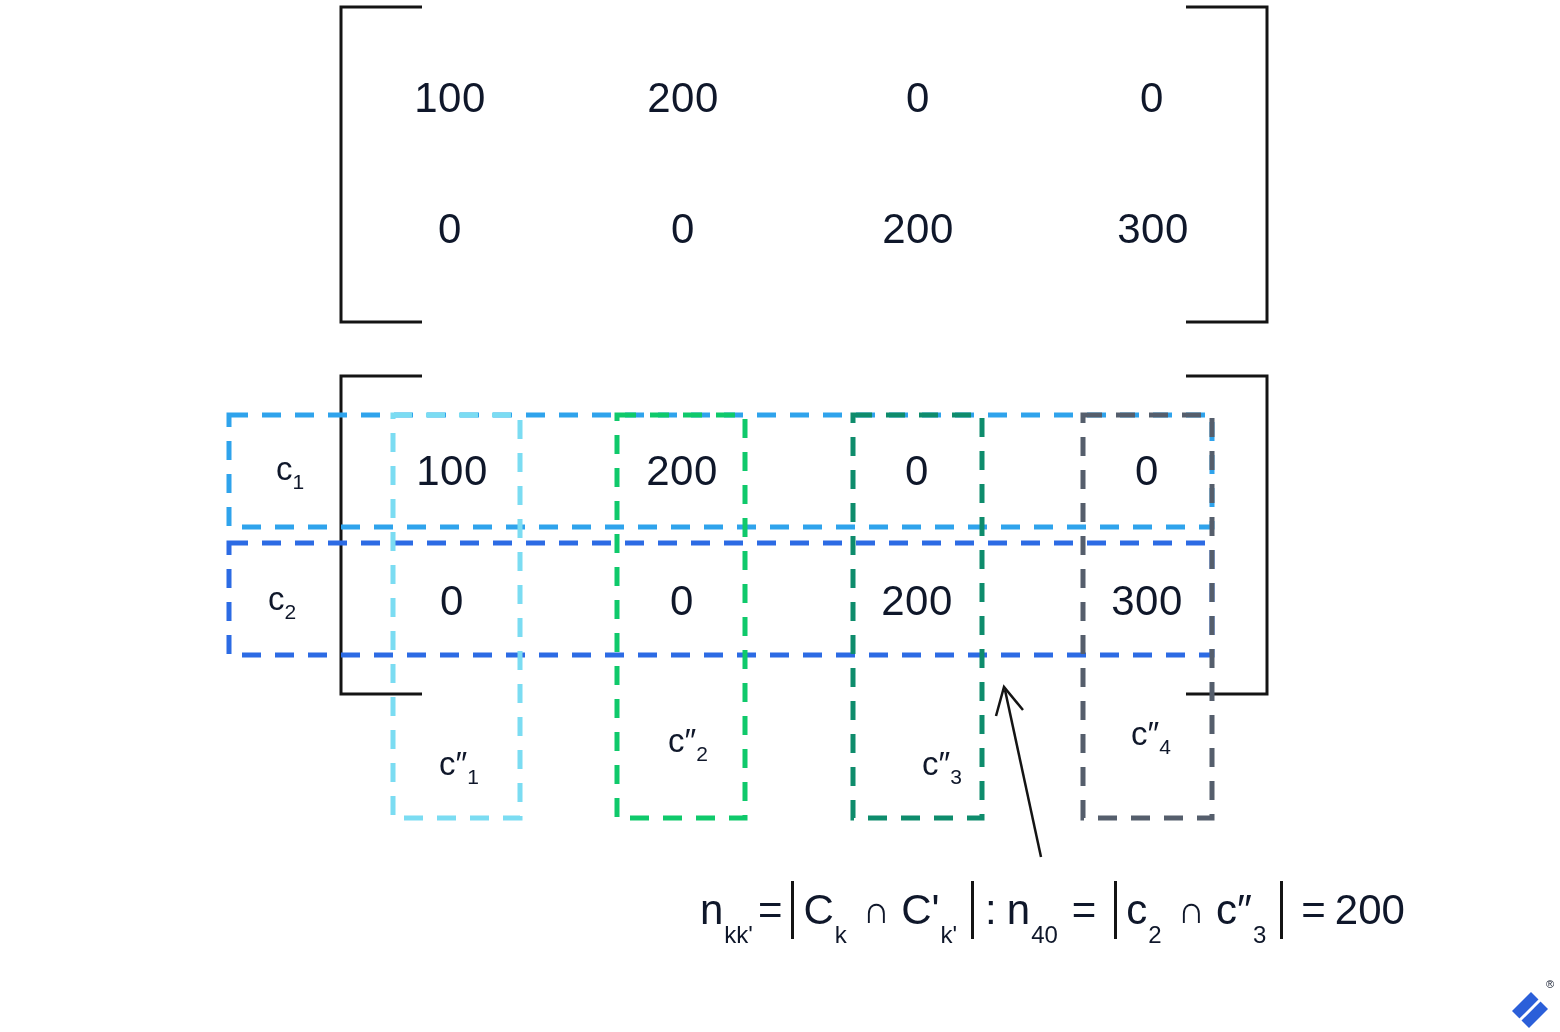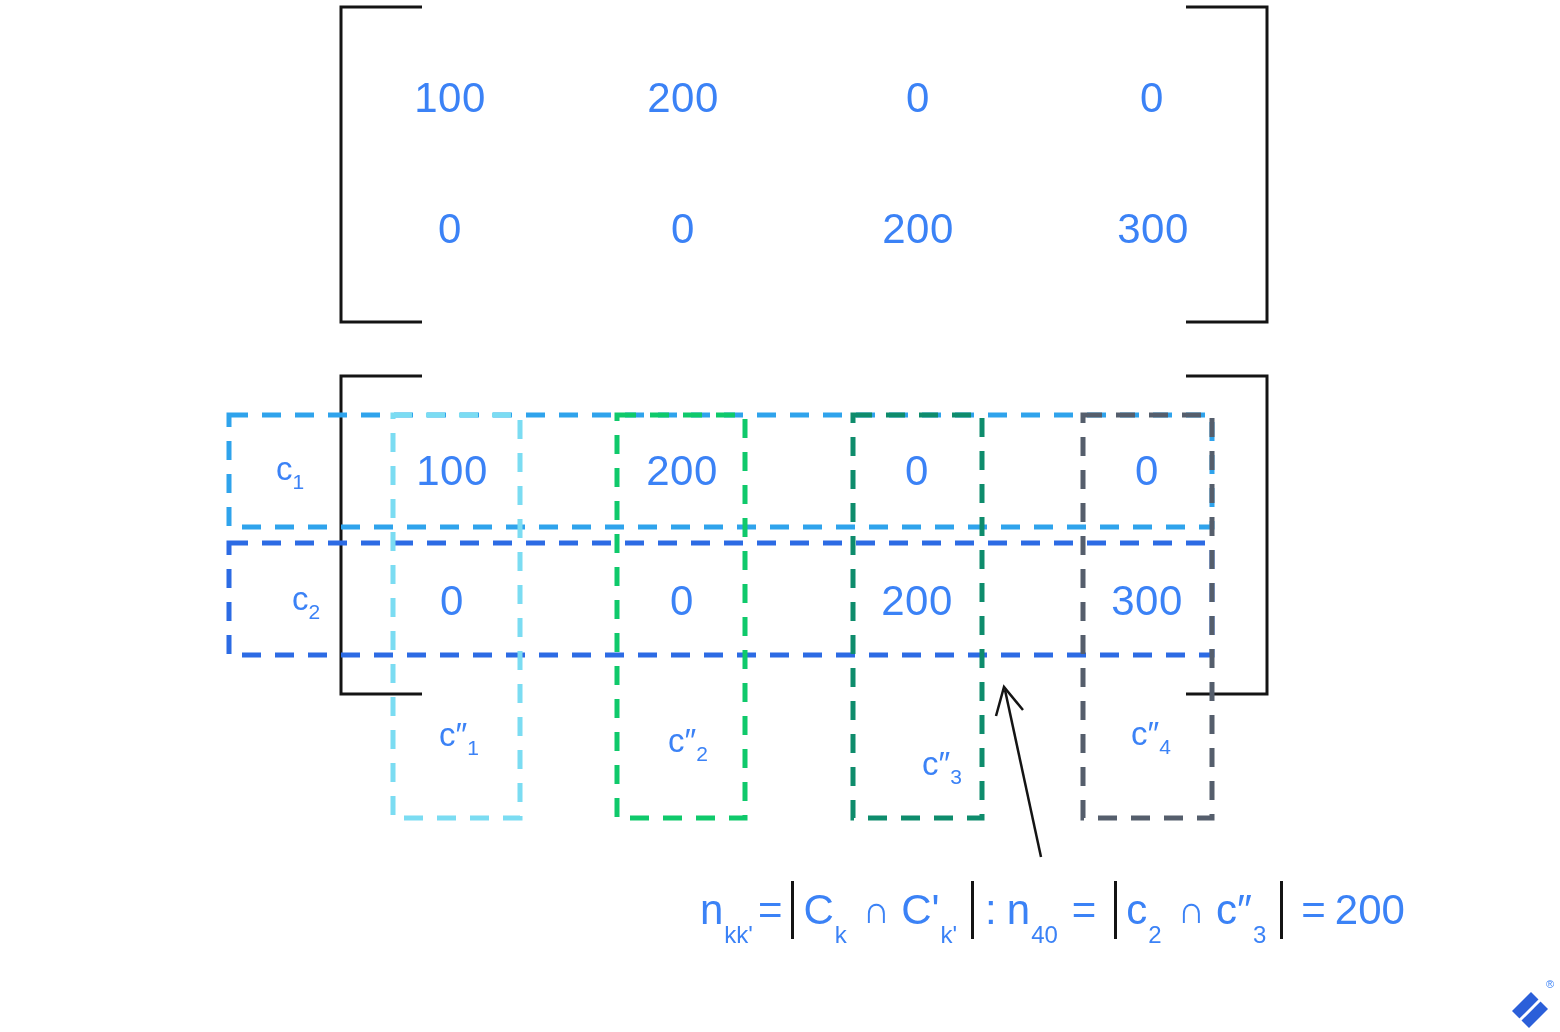--- a/index.html
+++ b/index.html
@@ -1,18 +1,18 @@
 <!DOCTYPE html>
 <html><head>
 <meta charset="utf-8">
 <style>
   html,body { margin:0; padding:0; background:#ffffff; }
   .stage {
     position:relative; width:1560px; height:1032px; background:#ffffff;
-    font-family:"Liberation Sans", sans-serif; color:#3b82f6; overflow:hidden;
+    font-family:"Liberation Sans", sans-serif; color:#0f172a; overflow:hidden;
   }
   svg.overlay { position:absolute; left:0; top:0; width:1560px; height:1032px; }
   .bracket { fill:none; stroke-width:3px; }
   .dashbox { fill:none; stroke-width:5px; stroke-dasharray:19 14; }
   .arrowline { fill:none; stroke-width:2.5px; }
   .slit { stroke:#ffffff; stroke-width:3px; }
   .cell {
     position:absolute; transform:translate(-50%,-50%);
     font-size:42px; white-space:nowrap; letter-spacing:0.5px;
   }
@@ -75,23 +75,23 @@
   <div class="cell" style="left:452px; top:471px">100</div>
   <div class="cell" style="left:682px; top:471px">200</div>
   <div class="cell" style="left:917px; top:471px">0</div>
   <div class="cell" style="left:1147px; top:471px">0</div>
   <div class="cell" style="left:452px; top:601px">0</div>
   <div class="cell" style="left:682px; top:601px">0</div>
   <div class="cell" style="left:917px; top:601px">200</div>
   <div class="cell" style="left:1147px; top:601px">300</div>
 
   <div class="clabel" style="left:290px; top:472px"><span>c</span><span class="sub">1</span></div>
-  <div class="clabel" style="left:306px; top:602px"><span>c</span><span class="sub">2</span></div>
+  <div class="clabel" style="left:282px; top:602px"><span>c</span><span class="sub">2</span></div>
 
-  <div class="clabel" style="left:459px; top:738px"><span>c″</span><span class="sub">1</span></div>
+  <div class="clabel" style="left:459px; top:767px"><span>c″</span><span class="sub">1</span></div>
   <div class="clabel" style="left:688px; top:744px"><span>c″</span><span class="sub">2</span></div>
   <div class="clabel" style="left:942px; top:767px"><span>c″</span><span class="sub">3</span></div>
   <div class="clabel" style="left:1151px; top:737px"><span>c″</span><span class="sub">4</span></div>
 
   <div class="formula">
     <span>n</span>
       <span class="fs">kk'</span>
     <span>=</span>
     <span class="vbar"></span>
     <span>C</span>

